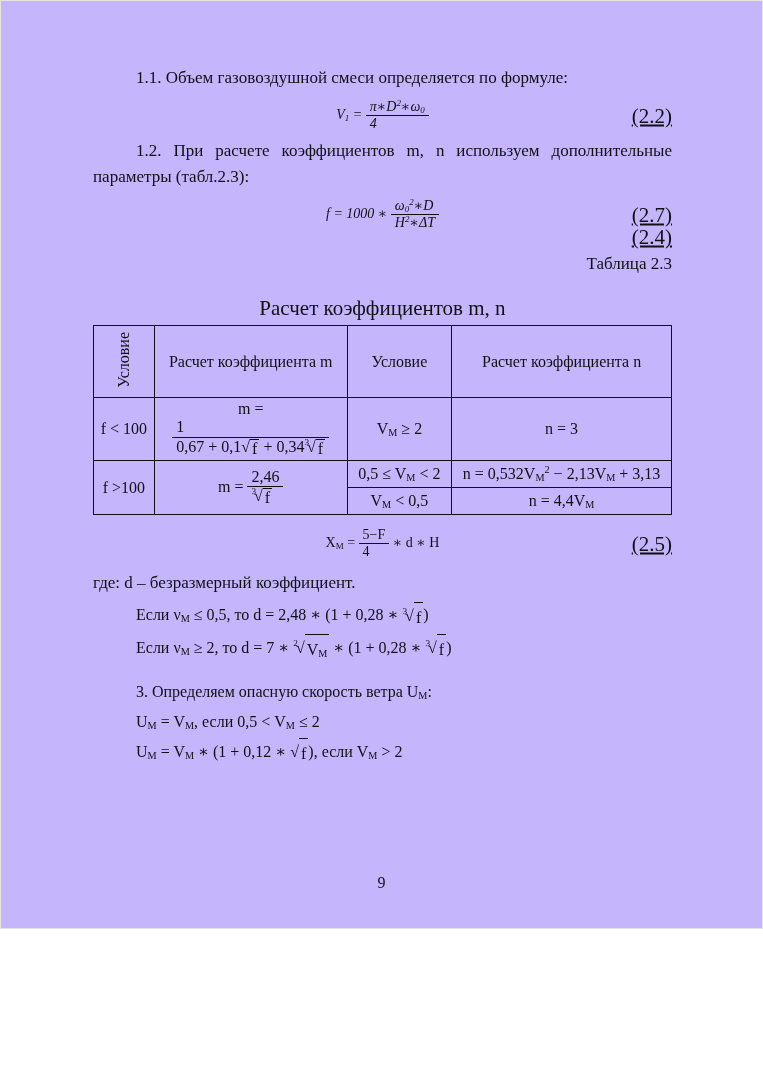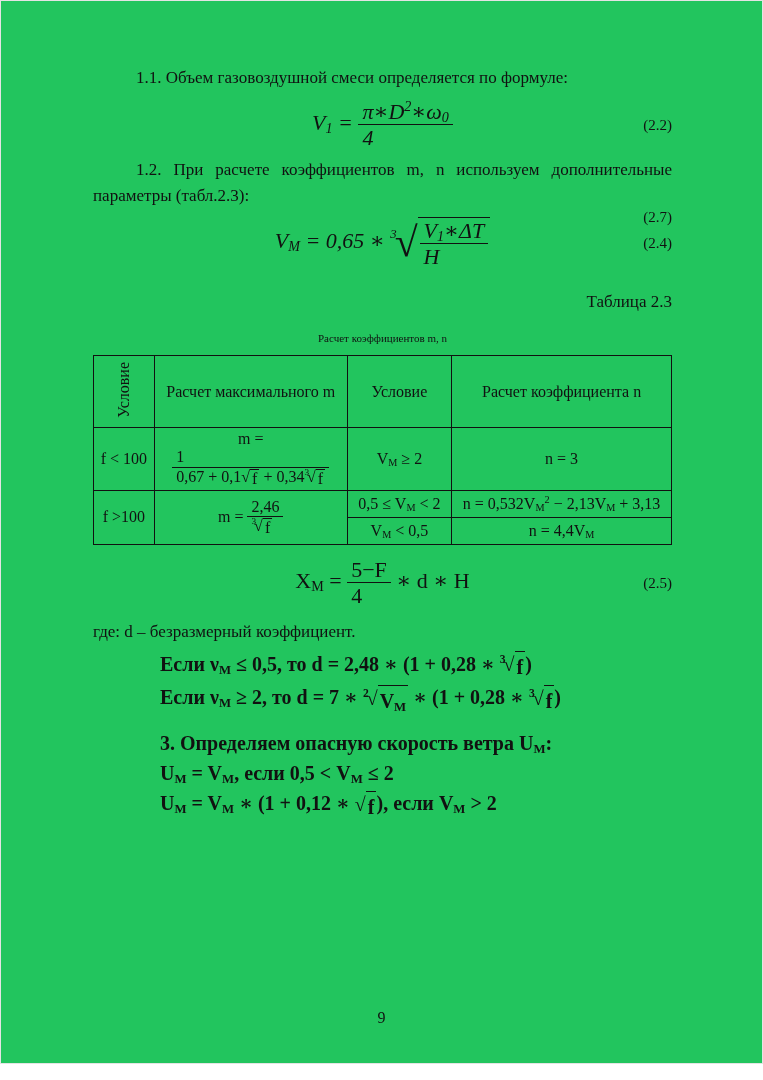--- a/index.html
+++ b/index.html
@@ -3,61 +3,61 @@
 <meta charset="utf-8">
 <style>
   * { margin: 0; padding: 0; box-sizing: border-box; }
   html, body { background: #ffffff; }
   body {
     width: 763px; height: 1080px;
     font-family: "Liberation Serif", "DejaVu Serif", serif;
     color: #111;
   }
   .page {
-    width: 763px; height: 1064px;
+    width: 763px; height: 929px;
     padding: 64px 90px 0 92px;
     position: relative;
     border: 1px solid #e4e4e4;
     overflow: hidden;
-    background: #22c55e;
+    background: #c4b5fd;
   }
   .para { font-size: 17px; line-height: 26px; text-align: justify; }
   .indent { text-indent: 43px; }
 
   .eq-row { position: relative; text-align: center; }
   .eq-22 { margin: 8px 0 6px; }
   .eq-23 { margin-top: 8px; }
   .eq-24 { margin-top: 6px; }
   .eq-25 { margin: 12px 0 10px; }
-  .eq-body { display: inline-block; font-size: 22px; line-height: 1.25; }
+  .eq-body { display: inline-block; font-size: 14px; line-height: 1.25; }
   .italic { font-style: italic; }
   .eq-tag {
     position: absolute; right: 0; top: 50%;
     transform: translateY(-50%);
-    font-size: 15px; font-style: normal;
+    font-size: 21px; font-style: normal; text-decoration: underline;
   }
 
   
   .frac { display: inline-block; vertical-align: middle; text-align: left; line-height: 1.15; }
   .frac > .num, .frac > .den { display: block; padding: 0 4px; }
   .frac > .den { border-top: 1px solid #111; }
 
   
   .root { display: inline-block; white-space: nowrap; vertical-align: middle; }
   .ridx { font-size: 0.58em; vertical-align: 0.75em; margin-right: -2px; line-height: 0; }
   .rsign { display: inline-block; }
   .root.big .rsign { font-size: 1.9em; line-height: 0.9; vertical-align: middle; }
   .rad { display: inline-block; border-top: 1px solid #111; padding: 0 2px; vertical-align: middle; }
 
   sub, sup { font-size: 0.64em; line-height: 0; }
   sub { vertical-align: -0.22em; }
   sup { vertical-align: 0.55em; }
 
   .table-number { margin-top: 20px; text-align: right; font-size: 17px; line-height: 26px; }
-  .table-title { text-align: center; font-size: 11px; line-height: 26px; margin-top: 10px; }
+  .table-title { text-align: center; font-size: 21px; line-height: 26px; margin-top: 18px; }
 
   table.coef-table { border-collapse: collapse; width: 100%; margin-top: 4px; }
   .coef-table th, .coef-table td {
     border: 1px solid #111;
     text-align: center; vertical-align: middle;
     font-size: 16px; font-weight: normal;
     padding: 2px 4px;
   }
   tr.hdr { height: 72px; }
   tr.r1 { height: 50px; }
@@ -65,21 +65,21 @@
   td.nowrap { white-space: nowrap; }
   .rot {
     writing-mode: vertical-rl;
     transform: rotate(180deg);
     display: inline-block;
     font-size: 16px;
   }
 
   .p2 { margin-top: 14px; }
   .cond-block { margin-top: 4px; }
-  .cond-line { font-size: 20px; line-height: 30px; margin-left: 67px; text-align: left; font-weight: bold; }
+  .cond-line { font-size: 16px; line-height: 30px; margin-left: 43px; text-align: left; }
   .sec3-head { margin-top: 12px; }
 
   .page-num {
     position: absolute; left: 0; bottom: 36px;
     width: 100%; text-align: center;
     font-size: 16px;
   }
 </style>
 </head>
 <body>
@@ -90,44 +90,44 @@
 
   <div class="eq-row eq-22">
     <span class="eq-body italic">V<sub>1</sub> = <span class="frac"><span class="num">π∗D<sup>2</sup>∗ω<sub>0</sub></span><span class="den">4</span></span></span>
     <span class="eq-tag">(2.2)</span>
   </div>
 
 
   <p class="para indent">1.2. При расчете коэффициентов m, n используем дополнительные параметры (табл.2.3):</p>
 
   <div class="eq-row eq-23">
+    <span class="eq-body italic">f = 1000 ∗ <span class="frac"><span class="num">ω<sub>0</sub><sup>2</sup>∗D</span><span class="den">H<sup>2</sup>∗ΔT</span></span></span>
     <span class="eq-tag">(2.7)</span>
   </div>
 
   <div class="eq-row eq-24">
-    <span class="eq-body italic">V<sub>M</sub> = 0,65 ∗ <span class="root big"><sup class="ridx">3</sup><span class="rsign">√</span><span class="rad"><span class="frac"><span class="num">V<sub>1</sub>∗ΔT</span><span class="den">H</span></span></span></span></span>
     <span class="eq-tag">(2.4)</span>
   </div>
 
   <p class="table-number">Таблица 2.3</p>
   <p class="table-title">Расчет коэффициентов m, n</p>
 
   <table class="coef-table">
     <colgroup>
       <col style="width:61px">
         <col style="width:194px">
         <col style="width:105px">
         <col style="width:220px">
     </colgroup>
     <tbody>
         <tr class="hdr">
       <th>
         <span class="rot">Условие</span>
       </th>
-      <th>Расчет максимального m</th>
+      <th>Расчет коэффициента m</th>
       <th>Условие</th>
       <th>Расчет коэффициента n</th>
     </tr>
     <tr class="r1">
       <td>f &lt; 100</td>
       <td>m = <span class="frac"><span class="num">1</span><span class="den">0,67 + 0,1<span class="root"><span class="rsign">√</span><span class="rad">f</span></span> + 0,34<span class="root"><sup class="ridx">3</sup><span class="rsign">√</span><span class="rad">f</span></span></span></span></td>
       <td>V<sub>M</sub> ≥ 2</td>
       <td>n = 3</td>
     </tr>
     <tr class="r2">

